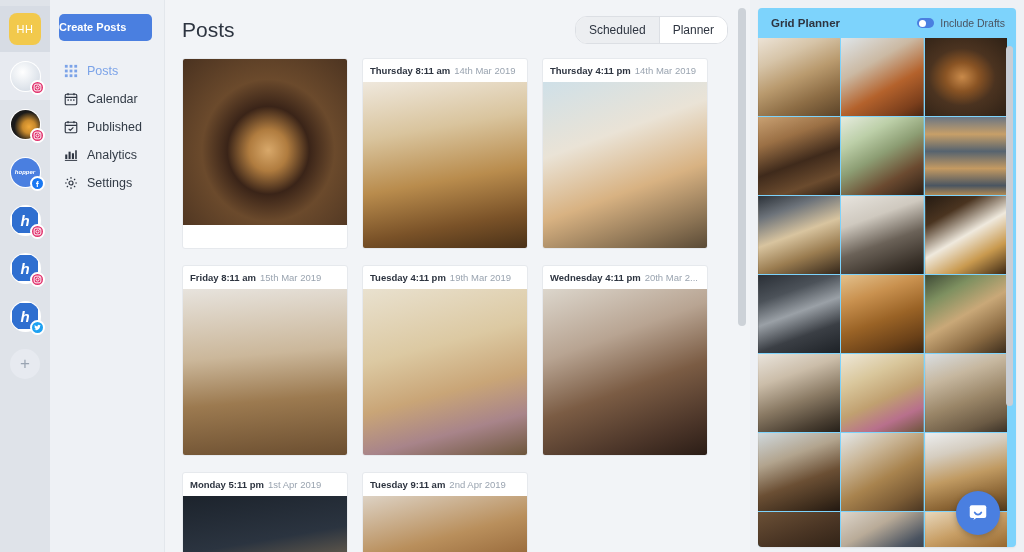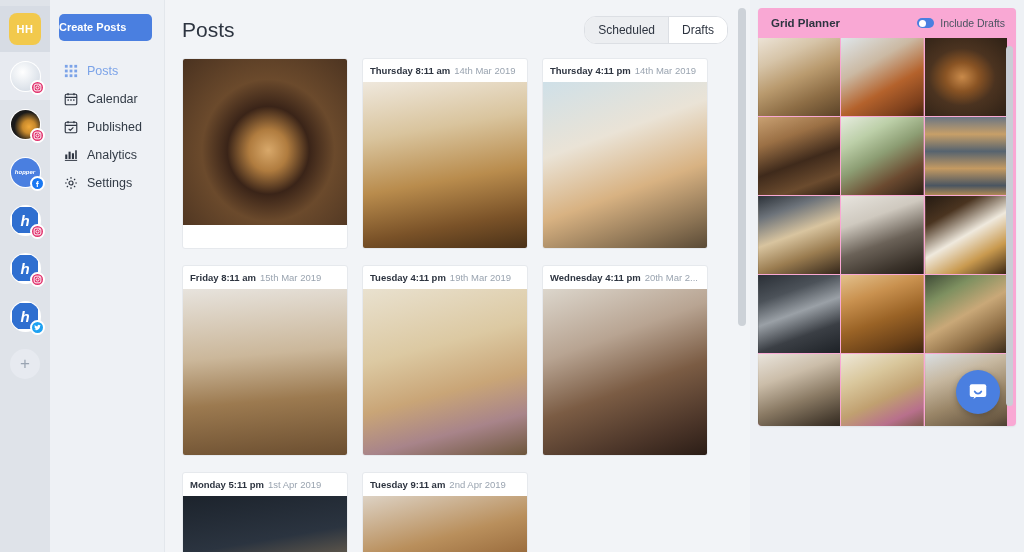--- a/index.html
+++ b/index.html
@@ -12,21 +12,21 @@
 
   
   .rail {
     width:50px; flex:0 0 50px; background:#dfe3e9;
     display:flex; flex-direction:column; align-items:center;
     padding-top:6px;
   }
   .rail-avatar-cell{ width:50px; height:46px; display:flex; align-items:center; justify-content:center; background:#d7dce4;}
   .avatar {
     width:32px; height:32px; border-radius:8px; background:#f2c94c;
-    color:#fff; font-size:11px; font-weight:bold; letter-spacing:.5px;
+    color:#fff; font-size:11px; font-weight:normal; letter-spacing:.5px;
     display:flex; align-items:center; justify-content:center;
   }
   .rail-item {
     width:50px; height:48px; display:flex; align-items:center; justify-content:center;
     position:relative;
   }
   .rail-item.sel { background:#e7eaf0; }
   .prof { width:31px; height:31px; border-radius:50%; position:relative;
           display:flex; align-items:center; justify-content:center; overflow:visible;}
   .prof .ring{position:absolute; inset:0; border-radius:50%; background:#fff;}
@@ -89,21 +89,21 @@
   .post-head .date { color:#9aa4b0; margin-left:4px; }
   .post-img { width:100%; height:166px; background-size:cover; background-position:center; }
 
   
   .vscroll { position:absolute; top:0; right:4px; width:8px; height:552px; }
   .vscroll .thumb { position:absolute; top:8px; left:0; width:8px; height:318px;
      background:#cdd2d8; border-radius:4px; }
 
   
   .rightpane { width:274px; flex:0 0 274px; background:#eef1f5; padding:8px 8px 0 8px; }
-  .planner { background:#f9a8d4; border-radius:4px; height:418px; overflow:hidden; position:relative;
+  .planner { background:#7dd3fc; border-radius:4px; height:539px; overflow:hidden; position:relative;
              box-shadow:0 1px 2px rgba(0,0,0,.06); }
   .planner-head { display:flex; align-items:center; justify-content:space-between;
      padding:9px 11px 9px 13px; }
   .planner-title { font-size:11.5px; font-weight:bold; color:#2d3440; }
   .drafts-toggle { display:flex; align-items:center; gap:6px; font-size:10.5px; color:#4a5360; cursor:pointer;}
   .switch { width:17px; height:10px; border-radius:5px; background:#4a7fe0; position:relative; flex:0 0 17px;}
   .switch .knob { position:absolute; width:7px; height:7px; border-radius:50%; background:#fff; top:1.5px; left:1.5px;}
   .planner-grid { display:grid; grid-template-columns:repeat(3,1fr); gap:1px;
      padding:0 9px 0 0; width:258px; }
   .gcell { width:100%; height:78px; background-size:cover; background-position:center; cursor:pointer;}
@@ -283,21 +283,21 @@
       </span>
       <span>Settings</span>
     </div>
   </div>
 
   <div class="main">
     <div class="main-head">
       <div class="page-title">Posts</div>
       <div class="segmented">
         <div class="seg on">Scheduled</div>
-        <div class="seg">Drafts</div>
+        <div class="seg">Planner</div>
       </div>
     </div>
 
     <div class="posts-scroll">
       <div class="posts-grid" id="postsGrid">
           <div class="post-card">
             <div class="post-img" style="background-image:radial-gradient(ellipse at 52% 55%,#d8a86a 0%,#b07c3f 16%,#3a2418 34%,#6b4a2c 55%,#4a3220 100%)"></div>
           </div>
           <div class="post-card">
             <div class="post-head"><span class="day">Thursday 8:11 am</span><span class="date">14th Mar 2019</span></div>

